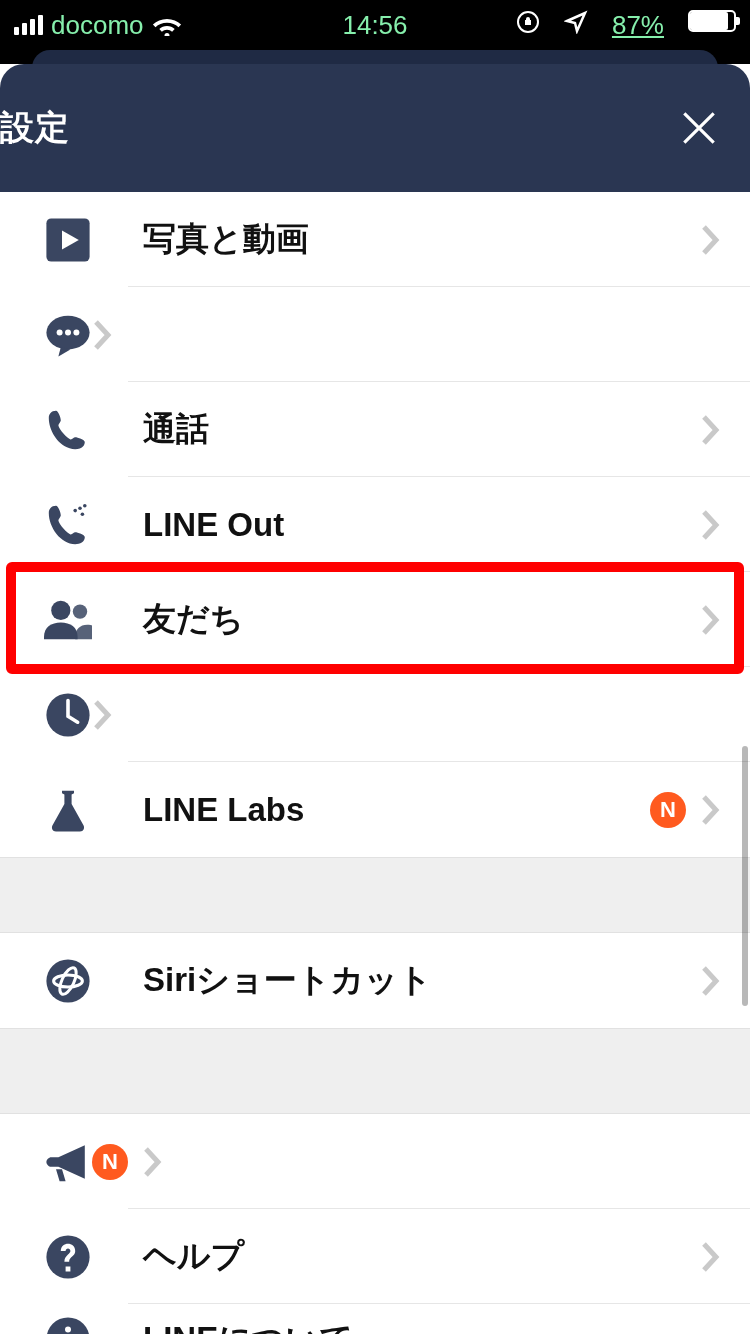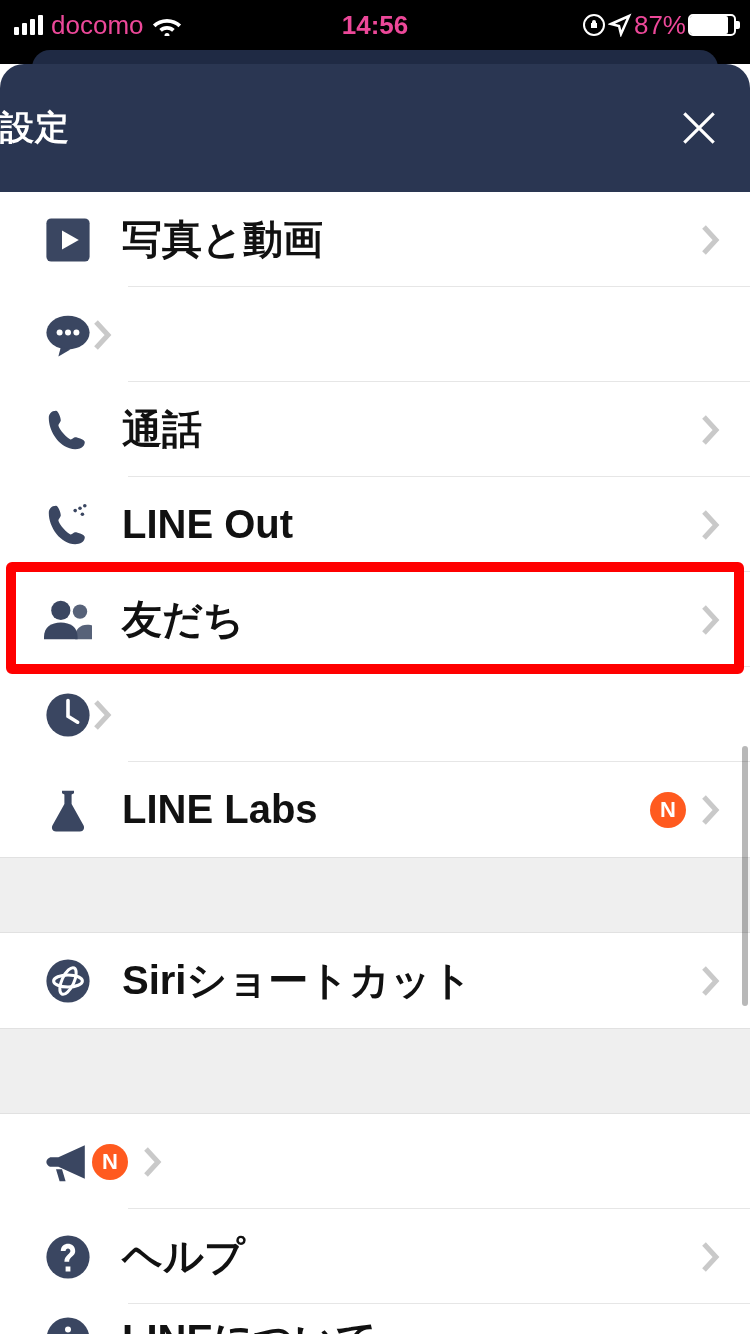--- a/index.html
+++ b/index.html
@@ -1,23 +1,23 @@
 <!DOCTYPE html>
 <html><head>
 <meta charset="utf-8">
 <style>
   * { margin: 0; padding: 0; box-sizing: border-box; }
   html, body { width: 750px; height: 1334px; font-family: -apple-system, "Hiragino Sans", sans-serif; background: #fff; overflow: hidden; }
   .screen { width: 750px; height: 1334px; background: #fff; display: flex; flex-direction: column; }
 
   
-  .status-bar { height: 50px; background: #000; color: #ec4899; display: flex; align-items: center; justify-content: space-between; padding: 0 14px; font-size: 26px; font-weight: 500; }
+  .status-bar { height: 50px; background: #000; color: #86efac; display: flex; align-items: center; justify-content: space-between; padding: 0 14px; font-size: 26px; font-weight: 500; }
   .status-left { display: flex; align-items: center; gap: 8px; }
-  .status-center { position: absolute; left: 50%; transform: translateX(-50%); font-weight: 700; }
-  .status-right { display: flex; align-items: center; gap: 2px; }
+  .status-center { position: absolute; left: 50%; transform: translateX(-50%); font-weight: 400; }
+  .status-right { display: flex; align-items: flex-start; gap: 24px; text-decoration: underline; }
   .signal-bars { display: flex; align-items: flex-end; gap: 3px; height: 20px; }
   .signal-bars span { width: 5px; background: #fff; border-radius: 1px; }
   .signal-bars span:nth-child(1){height:8px;} .signal-bars span:nth-child(2){height:12px;}
   .signal-bars span:nth-child(3){height:16px;} .signal-bars span:nth-child(4){height:20px;}
   .wifi-ico { width: 30px; height: 22px; }
   .batt { width: 48px; height: 22px; border: 2px solid #fff; border-radius: 5px; position: relative; }
   .batt::after { content:""; position:absolute; right:-6px; top:5px; width:4px; height:8px; background:#fff; border-radius:0 2px 2px 0;}
   .batt-fill { background:#fff; height:100%; border-radius:2px; }
 
   
@@ -27,21 +27,21 @@
   
   .nav { background:#2a3652; height:128px; border-radius:24px 24px 0 0; margin-top:0; position:relative; display:flex; align-items:center; justify-content:flex-start; }
   .nav-title { color:#fff; font-size:34px; font-weight:700; letter-spacing:1px; }
   .nav-close { position:absolute; right:30px; top:50%; transform:translateY(-50%); width:42px; height:42px; }
   .nav-close svg { width:100%; height:100%; }
 
   
   .list { flex:1; background:#fff; overflow-y:auto; position:relative;}
   .row { display:flex; align-items:center; height:95px; padding:0 30px 0 44px; background:#fff; position:relative; }
   .row .icon { width:48px; height:48px; display:flex; align-items:center; justify-content:center; color:#3a4661; flex-shrink:0;}
-  .row .label { margin-left:30px; font-size:40px; font-weight:700; color:#111; flex:1;}
+  .row .label { margin-left:51px; font-size:33px; font-weight:700; color:#111; flex:1;}
   .row .chev { width:20px; height:34px; color:#c9c9c9; flex-shrink:0;}
   .row .badge { width:36px; height:36px; border-radius:50%; background:#ff5a1f; color:#fff; font-size:22px; font-weight:700; display:flex; align-items:center; justify-content:center; margin-right:14px;}
   .divider { position:absolute; bottom:0; left:128px; right:0; height:1px; background:#e6e6e6;}
   .gap { height:76px; background:#efefef; border-top:1px solid #e1e1e1; border-bottom:1px solid #e1e1e1;}
   .gap.tall { height:86px; }
   .highlight { position:absolute; border:10px solid #ff0000; border-radius:6px; left:6px; right:6px; pointer-events:none; }
   .scroll-ind { position:absolute; right:2px; top:554px; width:6px; height:260px; background:rgba(0,0,0,0.28); border-radius:3px;}
 
   svg { display:block; }
 </style>

